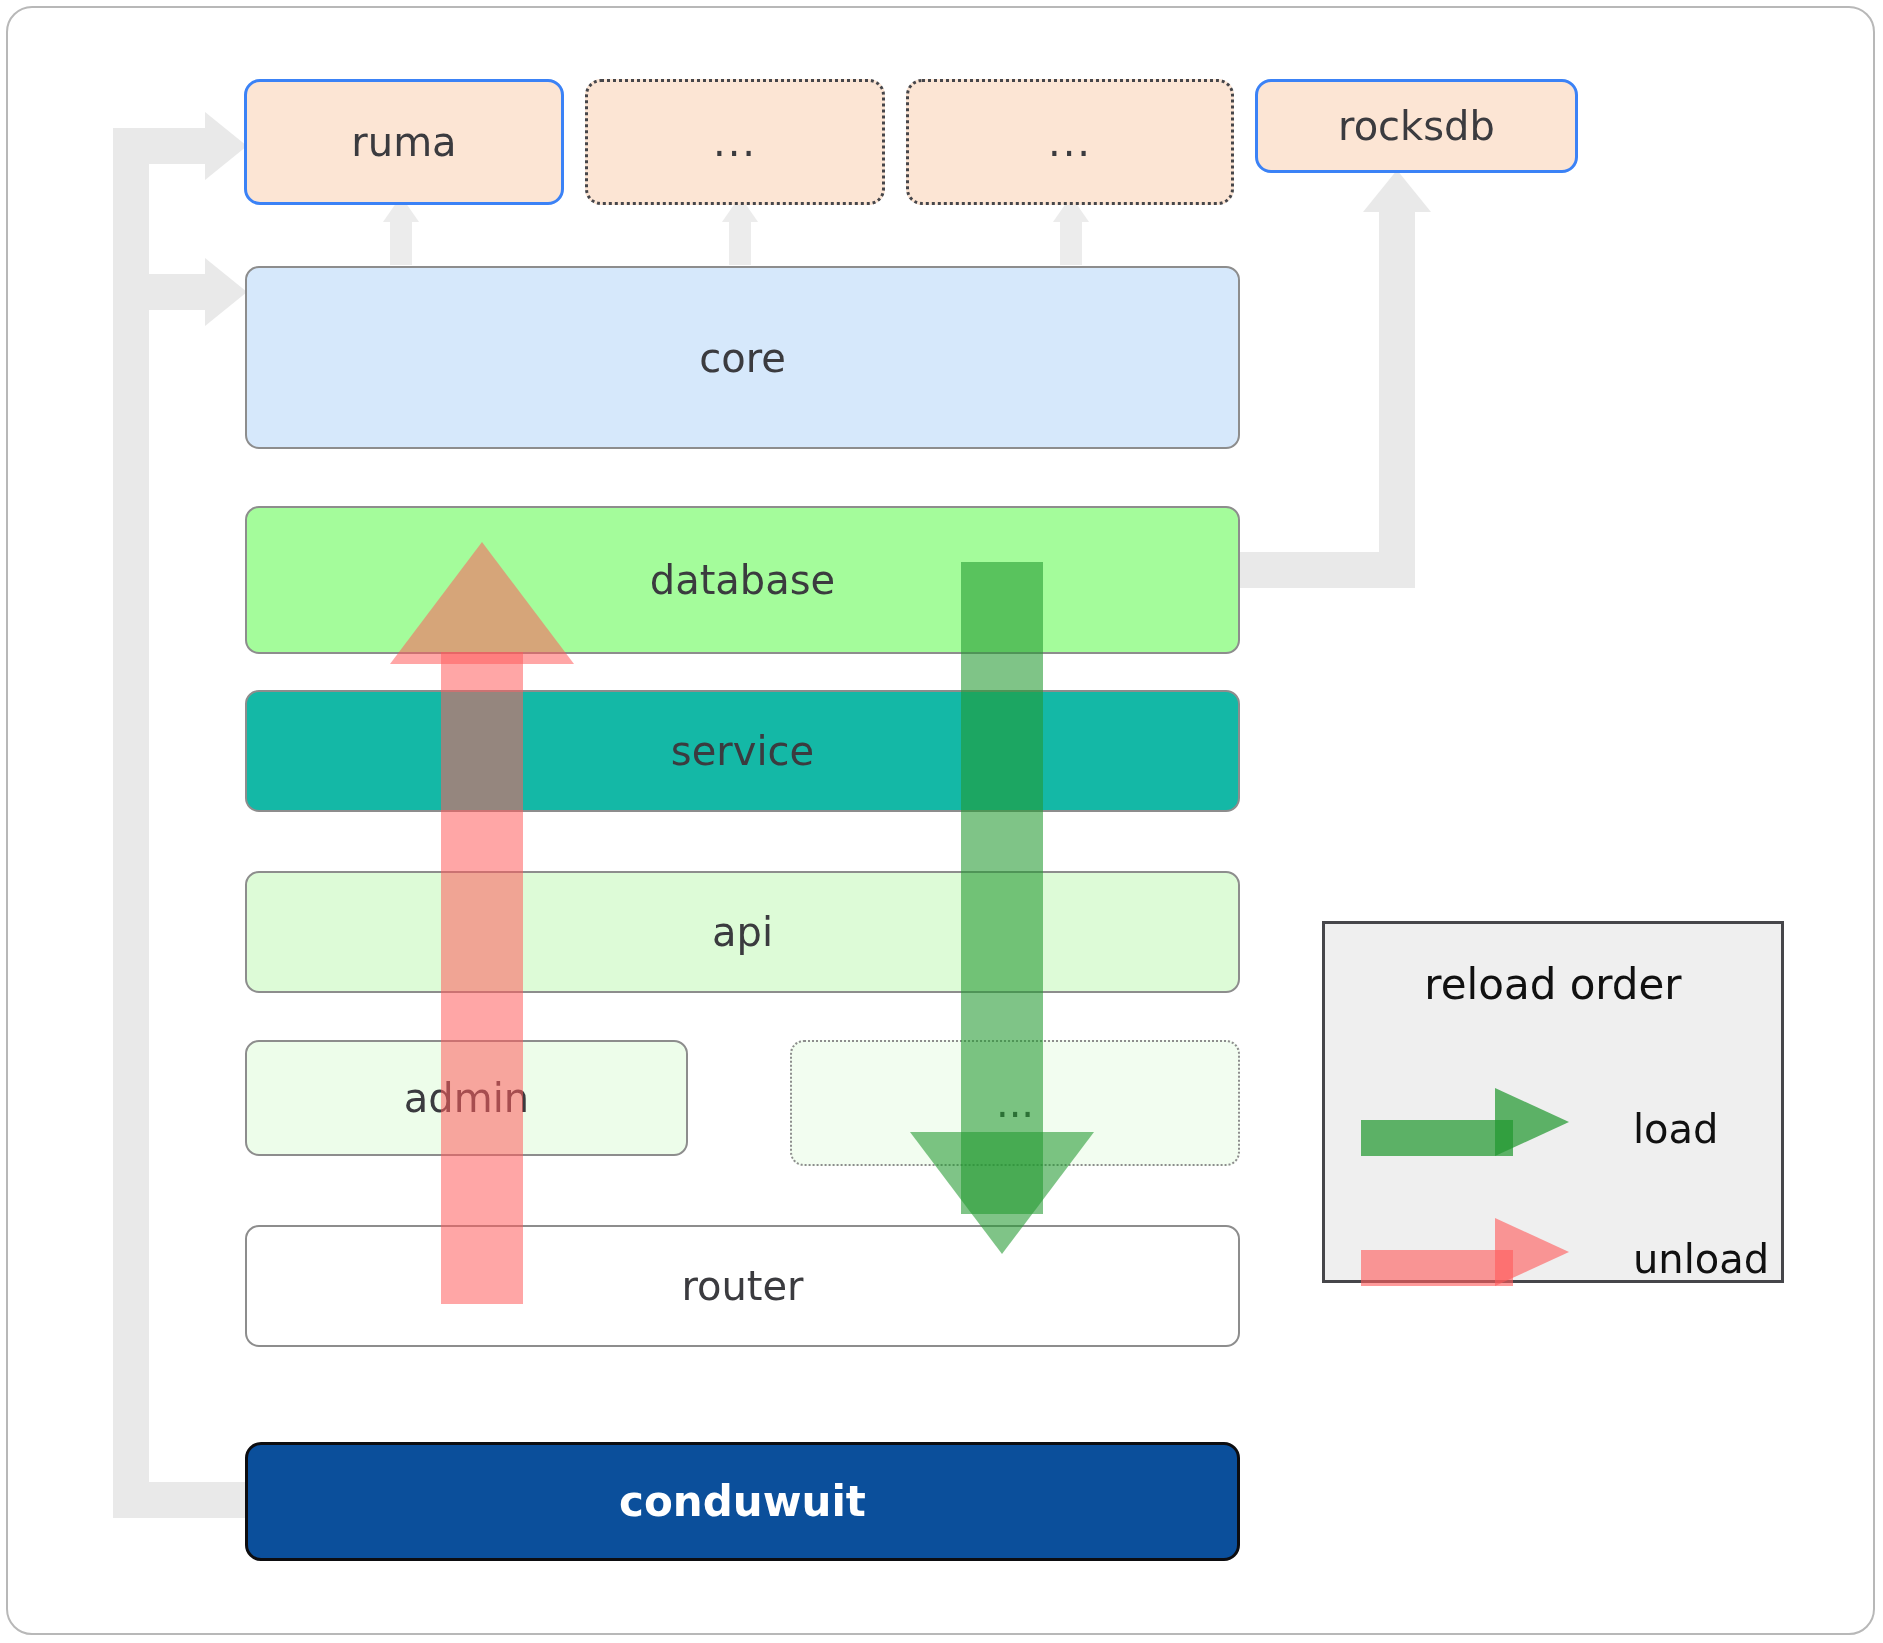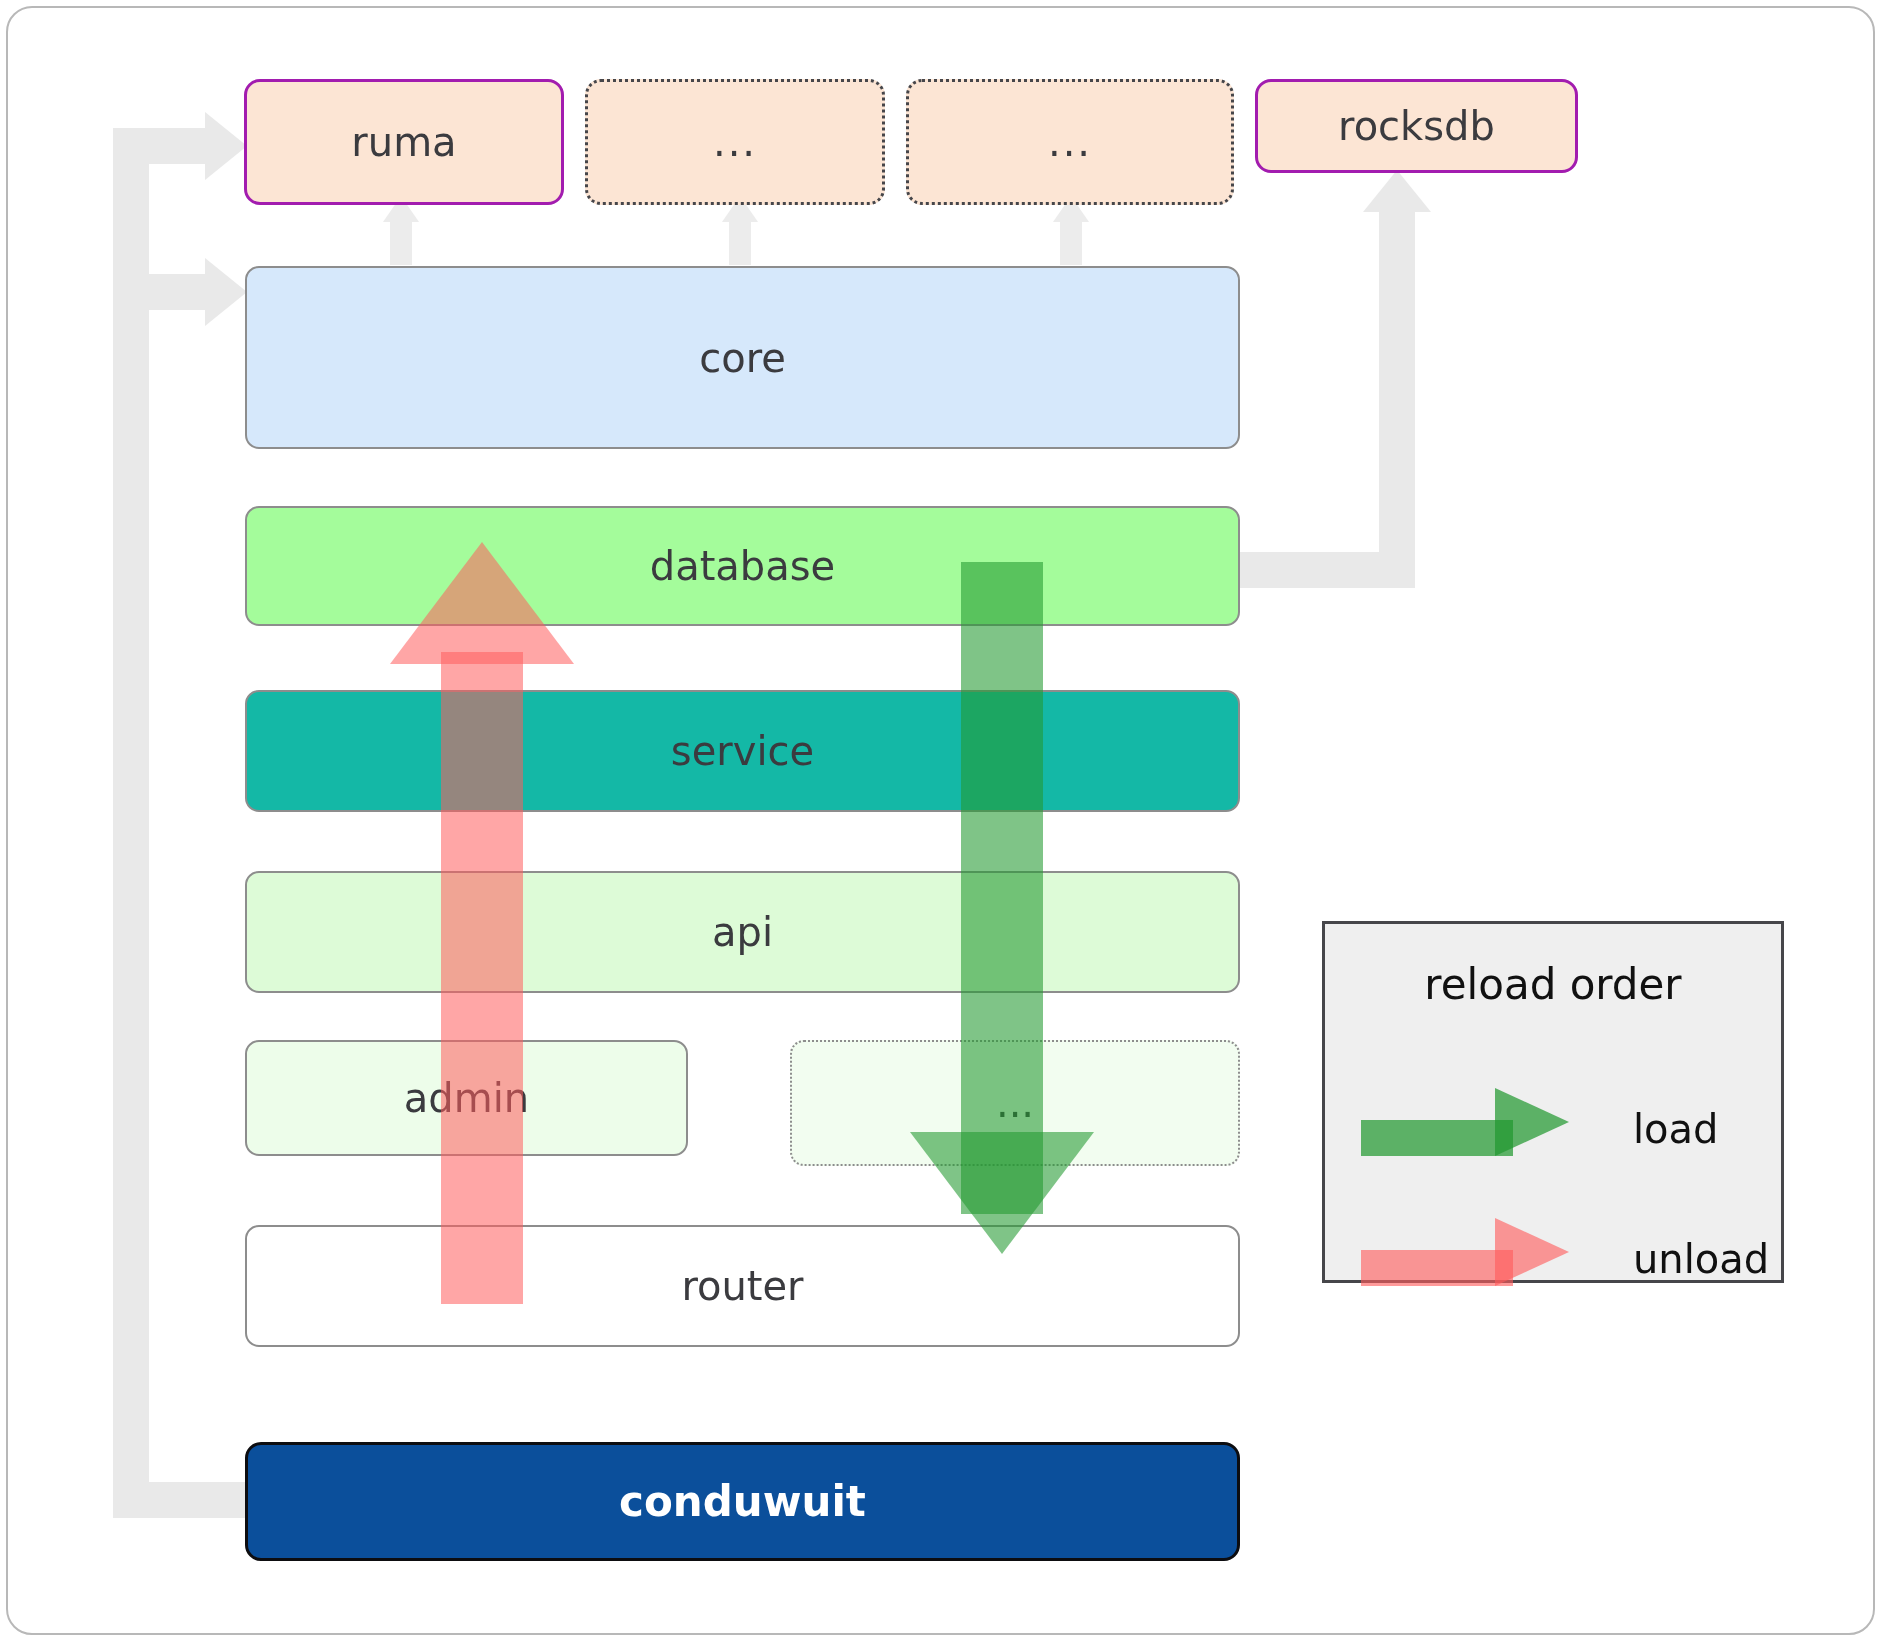--- a/index.html
+++ b/index.html
@@ -40,21 +40,21 @@
     z-index: 6;
   }
   .node span {
     display: block;
     line-height: 1;
   }
 
   
   .crate {
     background: #fce5d4;
-    border: 3px solid #a21caf;
+    border: 3px solid #3b82f6;
     font-size: 40px;
     color: #3b3b3f;
     border-radius: 16px;
   }
   .crate.dotted {
     border: 3px dotted #46464a;
   }
   .crate .dots {
     font-size: 40px;
     letter-spacing: 2px;
@@ -231,21 +231,21 @@
   </div>
 
   <div class="node crate" style="left:1255px; top:79px; width:323px; height:94px;">
     <span>rocksdb</span>
   </div>
 
   <div class="node layer box-core" style="left:245px; top:266px; width:995px; height:183px;">
     <span>core</span>
   </div>
 
-  <div class="node layer box-database" style="left:245px; top:506px; width:995px; height:120px;">
+  <div class="node layer box-database" style="left:245px; top:506px; width:995px; height:148px;">
     <span>database</span>
   </div>
 
   <div class="node layer box-service" style="left:245px; top:690px; width:995px; height:122px;">
     <span>service</span>
   </div>
 
   <div class="node layer box-api" style="left:245px; top:871px; width:995px; height:122px;">
     <span>api</span>
   </div>

